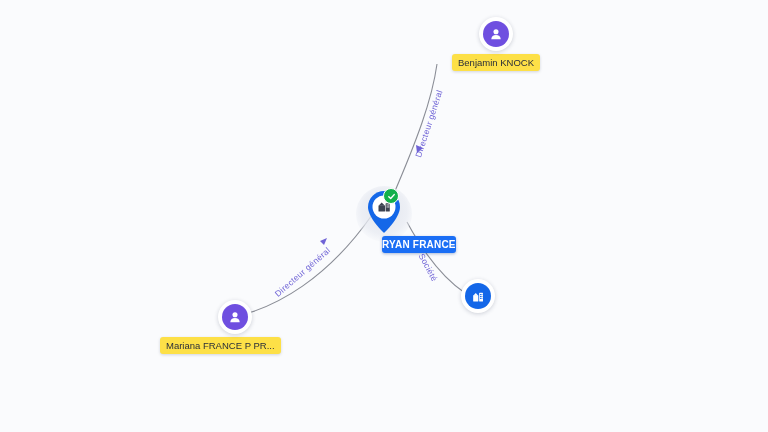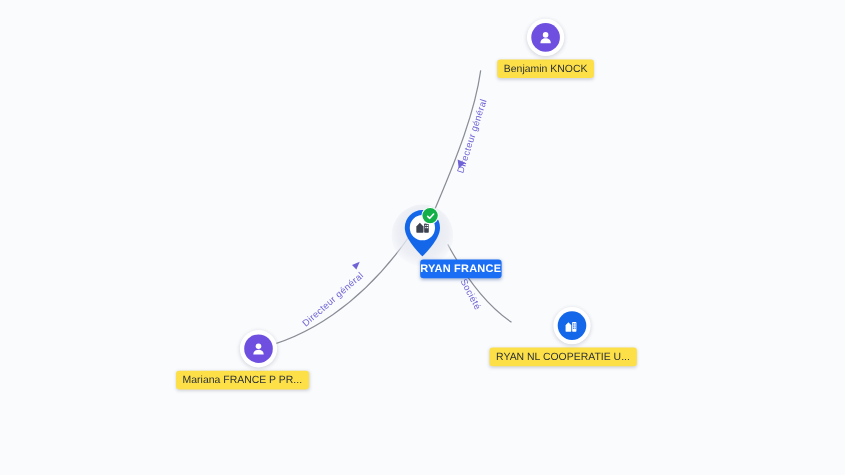--- a/index.html
+++ b/index.html
@@ -226,16 +226,15 @@
           <rect x="9.8" y="4.6" width="4.6" height="10.4" rx="0.6" fill="#ffffff"></rect>
           <rect x="10.8" y="6" width="1.1" height="1.3" fill="#1467e8"></rect>
           <rect x="12.5" y="6" width="1.1" height="1.3" fill="#1467e8"></rect>
           <rect x="10.8" y="8.3" width="1.1" height="1.3" fill="#1467e8"></rect>
           <rect x="12.5" y="8.3" width="1.1" height="1.3" fill="#1467e8"></rect>
           <rect x="10.8" y="10.6" width="1.1" height="1.3" fill="#1467e8"></rect>
           <rect x="12.5" y="10.6" width="1.1" height="1.3" fill="#1467e8"></rect>
         </svg>
       </div>
     </div>
-    <div class="node-label" style="margin-left:-16px;">RYAN NL COOPERATIE U...</div>
   </div>
 
 </div>
 
 </body></html>

